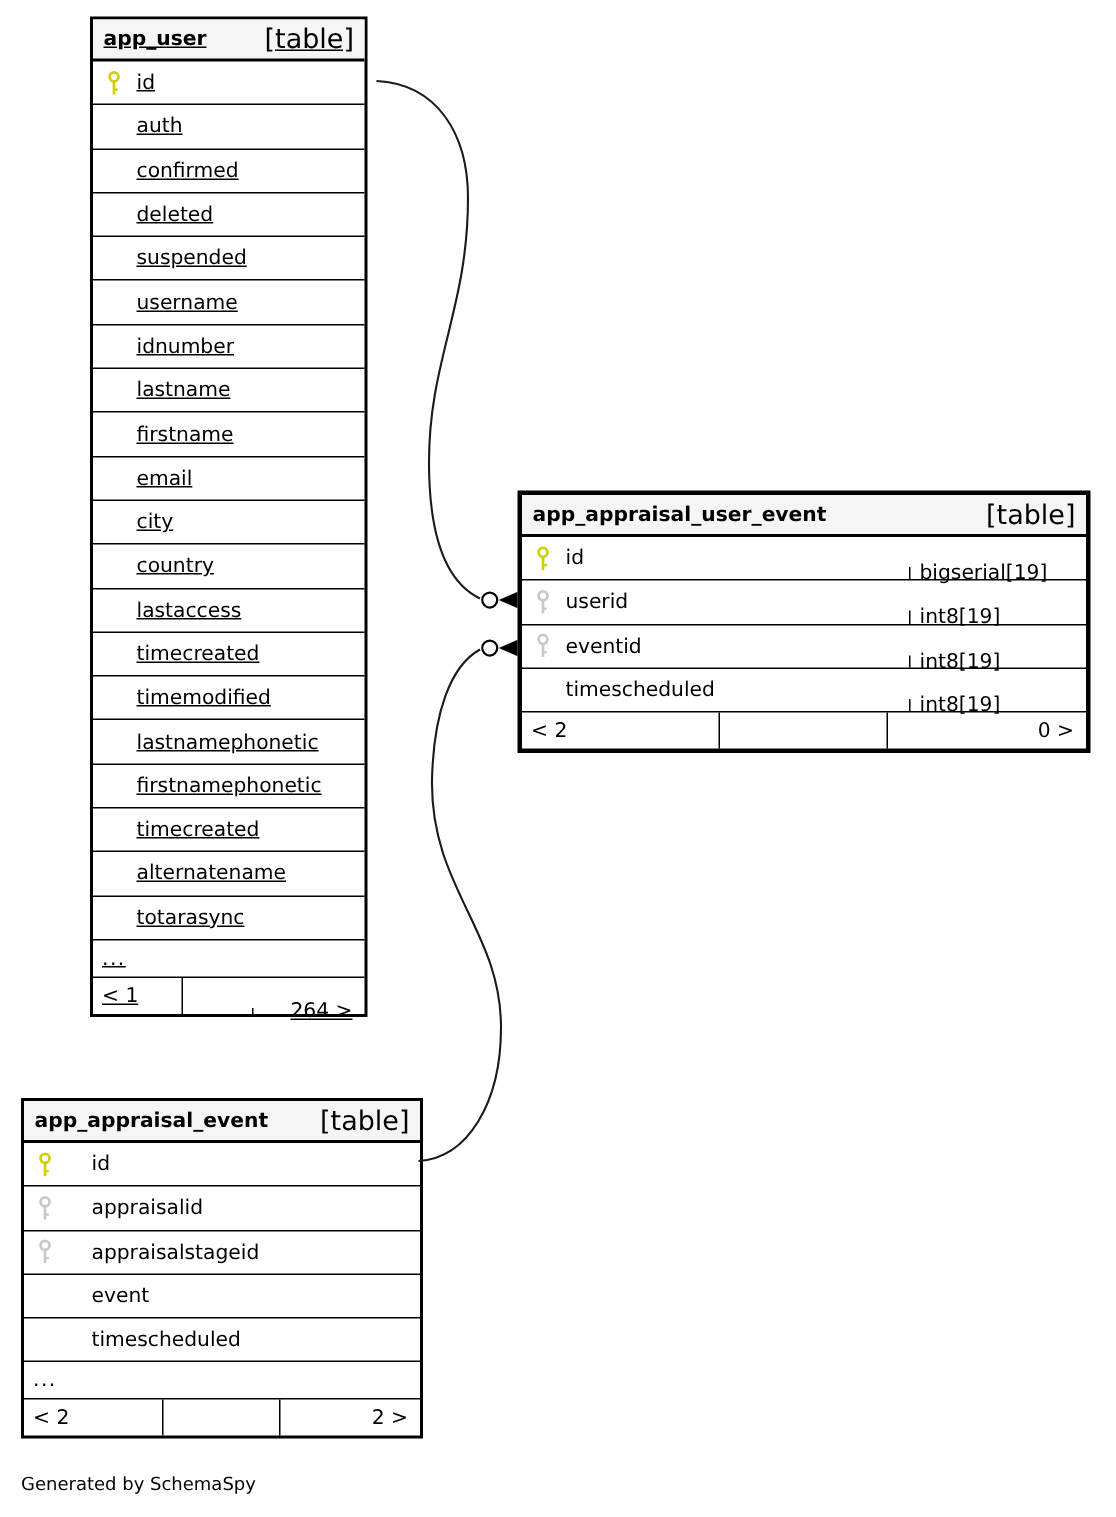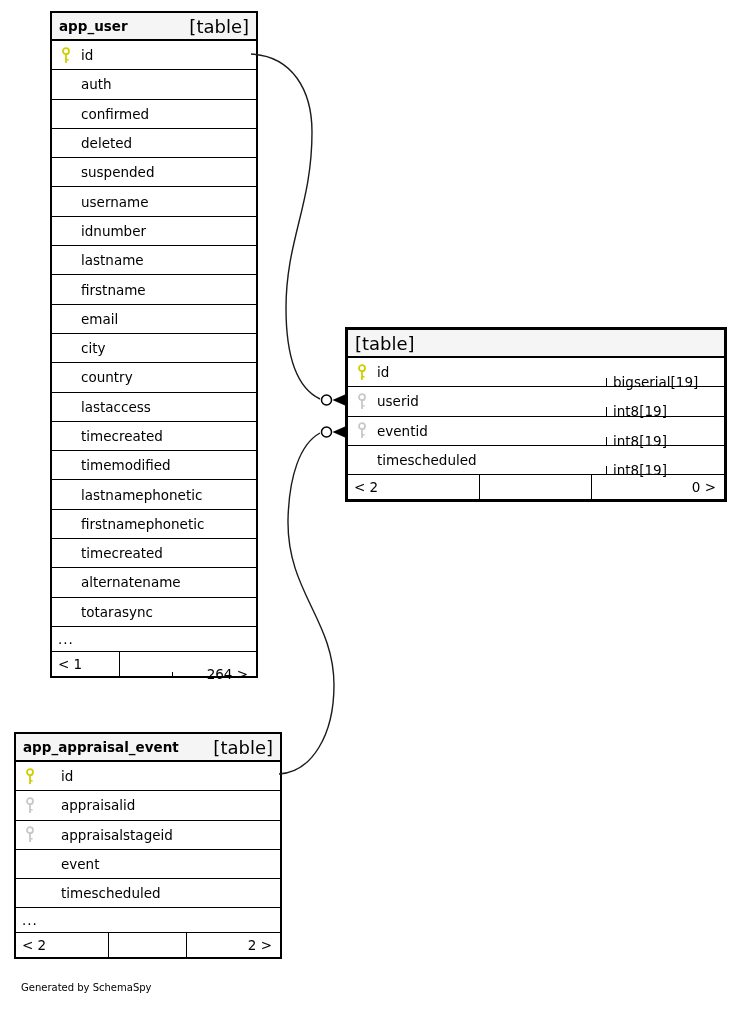--- a/index.html
+++ b/index.html
@@ -38,28 +38,28 @@
 
   .pk{color:var(--pk);}
   .fk{color:var(--fk);}
   .keyicon{display:block;}
 
   .overlay{position:absolute;left:0;top:0;pointer-events:none;}
   .rel{fill:none;stroke:#1a1a1a;stroke-width:1.4;}
   .relcircle{fill:#ffffff;stroke:#000;stroke-width:1.5;}
   .relarrow{fill:#000;}
 
-  .generated-by{position:absolute;left:21px;top:982px;font-size:10px;}
+  .generated-by{position:absolute;left:14px;top:982px;font-size:12px;}
 </style>
 </head>
 <body>
 
 <div class="canvas">
 
-  <div class="tbl t-user" style="left:50px;top:11px;width:208px;">
+  <div class="tbl t-user" style="left:60px;top:11px;width:185px;text-decoration:underline;">
     <div class="tbl-header">
       <span class="tbl-name">app_user</span>
       <span class="tbl-badge">[table]</span>
     </div>
 
     <div class="row">
       <span class="keycell pk">
           <svg class="keyicon" width="10" height="17" viewBox="0 0 10 17">
             <circle cx="5" cy="4.2" r="3" fill="none" stroke="currentColor" stroke-width="1.8"></circle>
             <line x1="5" y1="7.2" x2="5" y2="16" stroke="currentColor" stroke-width="1.8"></line>
@@ -147,20 +147,21 @@
     <div class="ellipsis-row">...</div>
     <div class="tfooter">
       <span class="fcell f1">&lt; 1</span>
       <span class="fcell f2"></span>
       <span class="fcell f3 fright">264 &gt;</span>
     </div>
   </div>
 
   <div class="tbl tbl-focus t-aue" style="left:345px;top:327px;width:382px;">
     <div class="tbl-header">
+      <span class="tbl-name">app_appraisal_user_event</span>
       <span class="tbl-badge">[table]</span>
     </div>
     <div class="row">
       <span class="keycell pk">
           <svg class="keyicon" width="10" height="17" viewBox="0 0 10 17">
             <circle cx="5" cy="4.2" r="3" fill="none" stroke="currentColor" stroke-width="1.8"></circle>
             <line x1="5" y1="7.2" x2="5" y2="16" stroke="currentColor" stroke-width="1.8"></line>
             <line x1="5" y1="12.8" x2="7.6" y2="12.8" stroke="currentColor" stroke-width="1.5"></line>
           </svg>
         </span>

